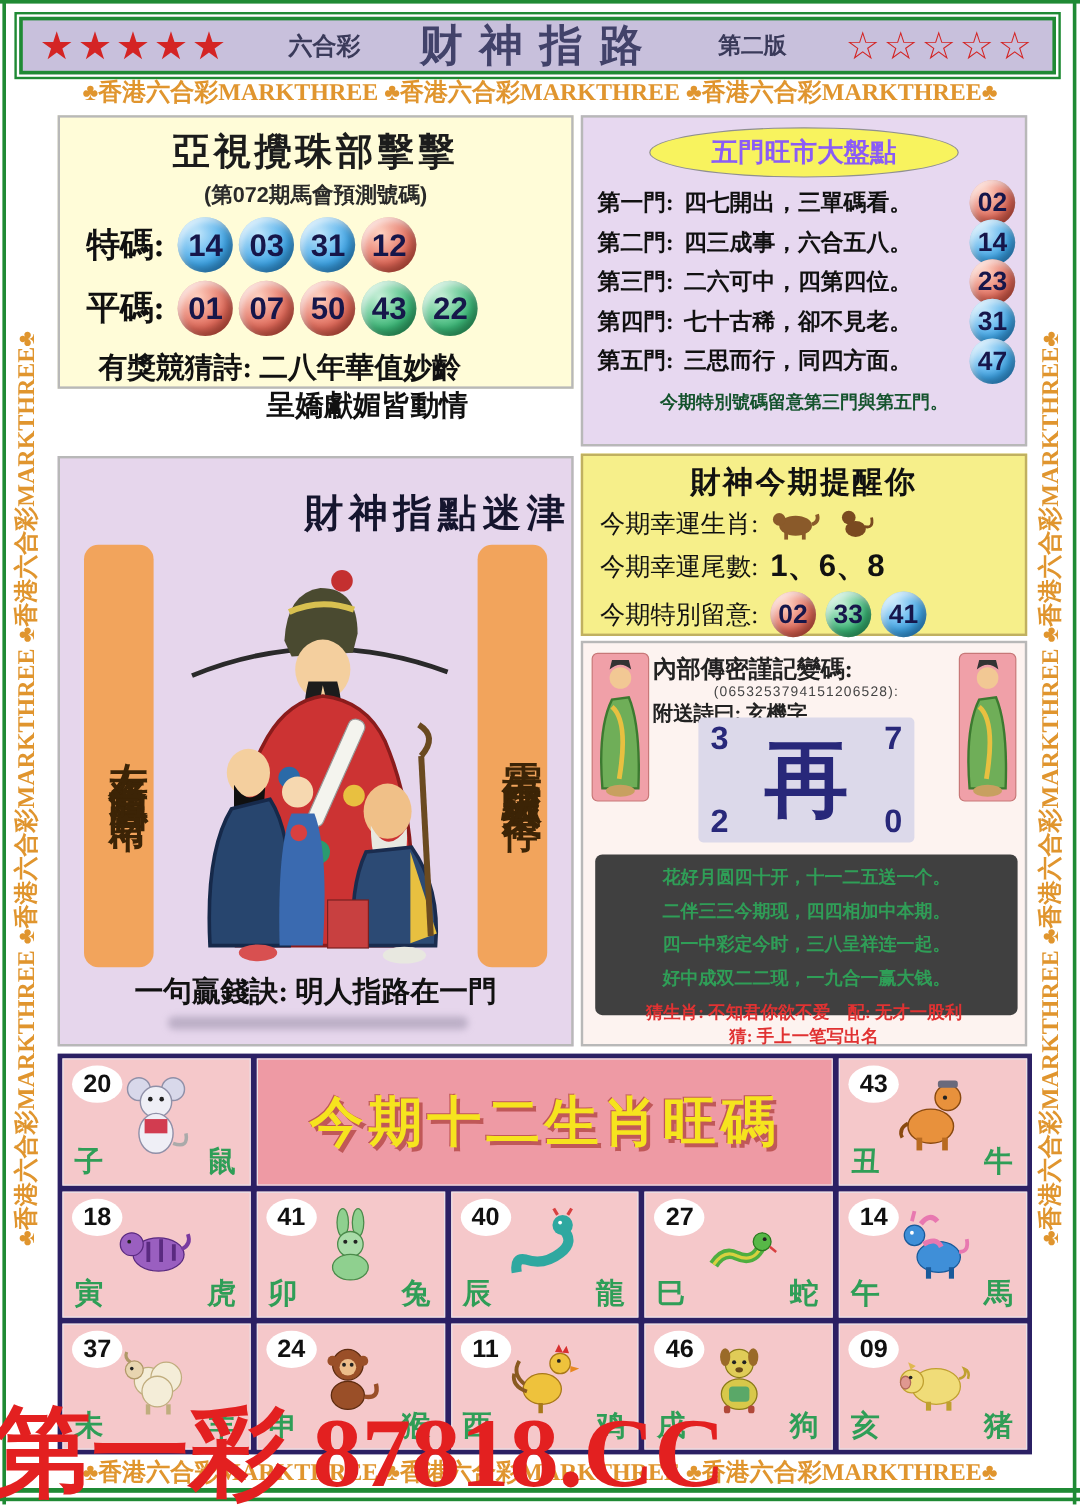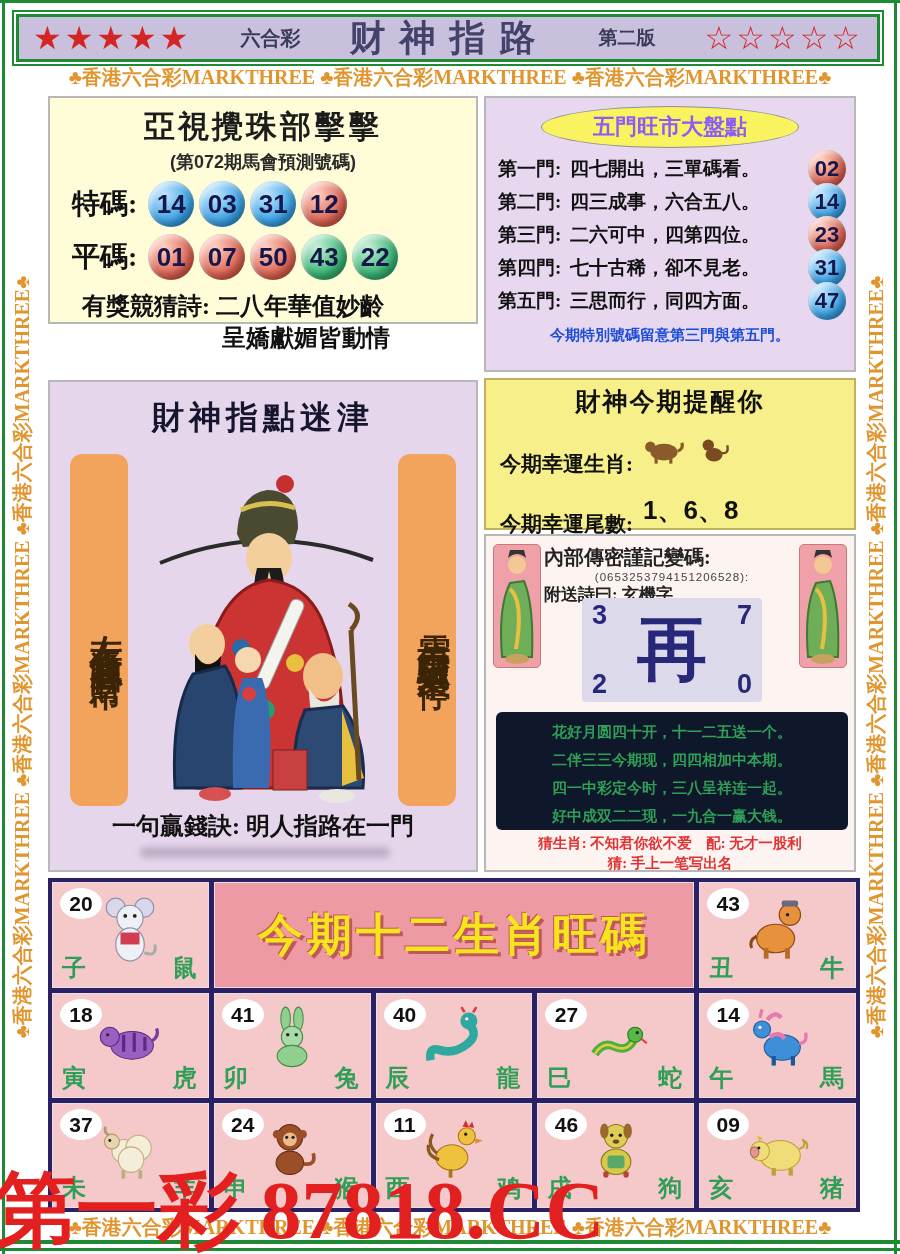--- a/index.html
+++ b/index.html
@@ -51,58 +51,58 @@
   .p-poem2{font-size:24px;font-weight:bold;color:#111;text-align:left;padding-left:172px;font-family:"Liberation Serif",serif;}
 
   
   .fivedoors{left:484px;top:96px;width:372px;height:276px;background:#e7d8f0;}
   .fd-oval{width:256px;height:40px;line-height:40px;margin:8px auto 4px;background:#f8f35e;border:1px solid #909090;
            border-radius:50%;text-align:center;font-size:22px;font-weight:bold;color:#8b5cf6;font-family:"Liberation Serif",serif;}
   .fd-row{display:flex;align-items:center;padding:0 8px 0 12px;height:33px;}
   .fd-label{font-size:19px;font-weight:bold;color:#111;width:72px;font-family:"Liberation Serif",serif;}
   .fd-text{font-size:19px;font-weight:bold;color:#111;font-family:"Liberation Serif",serif;}
   .fd-row .ball{margin-left:auto;}
-  .fd-note{font-size:15px;font-weight:bold;color:#1d4ed8;text-align:center;margin-top:9px;font-family:Liberation Mono, monospace;}
+  .fd-note{font-size:15px;font-weight:bold;color:#14532d;text-align:center;margin-top:9px;font-family:Liberation Mono, monospace;}
 
   
   .wealthgod{left:48px;top:380px;width:430px;height:492px;background:#e6d6ec;}
-  .wg-title{text-align:center;font-size:32px;font-weight:bold;color:#15152e;letter-spacing:5px;margin-top:14px;font-family:"Liberation Serif",serif;}
+  .wg-title{text-align:right;font-size:32px;font-weight:bold;color:#15152e;letter-spacing:5px;margin-top:24px;font-family:"Liberation Serif",serif;}
   .wg-banner{position:absolute;top:72px;width:58px;height:352px;background:#f2a45c;border-radius:12px;
              writing-mode:vertical-rl;text-orientation:upright;text-align:center;
              font-size:33px;font-weight:bold;color:#3c2406;letter-spacing:7px;padding-top:6px;box-sizing:border-box;
              font-family:"Liberation Serif",serif;}
   .wg-left{left:20px;}
   .wg-right{right:20px;}
   .wg-art{position:absolute;left:95px;top:62px;width:240px;height:368px;}
   .wg-bottom{position:absolute;left:0;bottom:28px;width:100%;text-align:center;font-size:24px;font-weight:bold;color:#111;
              font-family:"Liberation Serif",serif;}
   .wg-smudge{position:absolute;left:90px;bottom:12px;width:250px;height:11px;background:#9a8fa8;filter:blur(3px);opacity:.55;border-radius:5px;}
 
   
   .reminder{left:484px;top:378px;width:372px;height:152px;background:#f6ef8a;border-color:#c0b060;}
   .rm-title{text-align:center;font-size:25px;font-weight:bold;color:#111;margin-top:5px;letter-spacing:2px;font-family:"Liberation Serif",serif;}
   .rm-row{display:flex;align-items:center;gap:10px;padding-left:14px;margin-top:4px;}
-  .rm-label{font-size:21px;font-weight:bold;color:#111;font-family:"Liberation Serif",serif;margin-top:28px;}
+  .rm-label{font-size:21px;font-weight:normal;color:#111;font-family:"Liberation Serif",serif;}
   .rm-tails{font-size:26px;font-weight:bold;color:#111;}
   .rm-row .ballgap{display:flex;gap:8px;}
 
   
   .secret{left:484px;top:534px;width:372px;height:338px;background:#fdf3f0;}
   .im-card{position:absolute;top:8px;width:46px;height:122px;background:#f0a0a8;border:1px solid #c87878;border-radius:5px;}
   .im-left{left:7px;} .im-right{right:7px;}
   .sc-head{position:absolute;left:58px;top:8px;width:256px;text-align:left;}
   .sc-line1{font-size:20px;font-weight:bold;color:#222;font-family:"Liberation Serif",serif;}
   .sc-code{font-size:11.5px;font-weight:normal;color:#444;letter-spacing:1px;text-align:center;}
   .sc-line2{font-size:17px;font-weight:bold;color:#222;font-family:"Liberation Serif",serif;}
   .sc-charbox{position:absolute;left:96px;top:62px;width:180px;height:104px;background:#dcd9ea;border-radius:4px;}
   .sc-corner{position:absolute;font-size:27px;font-weight:bold;color:#28287a;}
   .c-tl{left:10px;top:2px;} .c-tr{right:10px;top:2px;} .c-bl{left:10px;bottom:2px;} .c-br{right:10px;bottom:2px;}
   .sc-char{position:absolute;left:0;top:0;width:100%;height:100%;display:flex;align-items:center;justify-content:center;
            font-size:70px;font-weight:bold;color:#28287a;font-family:"Liberation Serif",serif;}
-  .sc-poem{position:absolute;left:10px;top:176px;width:352px;height:118px;background:#0f172a;border-radius:6px;
+  .sc-poem{position:absolute;left:10px;top:176px;width:352px;height:134px;background:#404040;border-radius:6px;
            padding-top:6px;box-sizing:border-box;}
   .sc-poem div{font-size:15px;font-weight:bold;color:#2f9e57;text-align:center;line-height:28px;font-family:"Liberation Serif",serif;}
   .sc-red1,.sc-red2{position:absolute;width:100%;text-align:center;font-weight:bold;color:#e03232;font-family:"Liberation Serif",serif;}
   .sc-red1{top:298px;font-size:14.5px;}
   .sc-red2{top:318px;font-size:14.5px;}
 
   
   .zgrid{position:absolute;left:48px;top:878px;width:812px;height:334px;background:#2b2064;
          display:grid;grid-template-columns:repeat(5,1fr);grid-template-rows:106px 105px 105px;gap:5px;
          padding:4px;box-sizing:border-box;}

